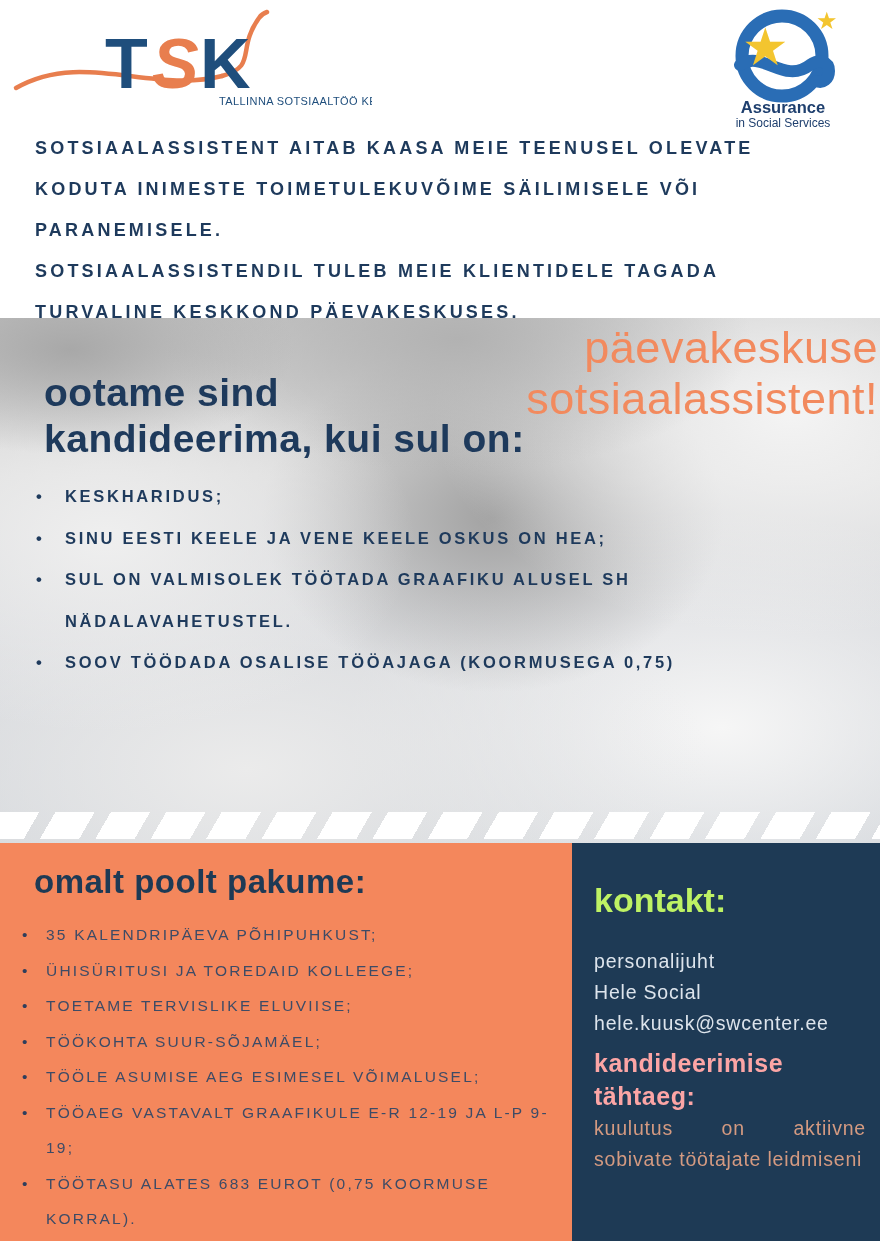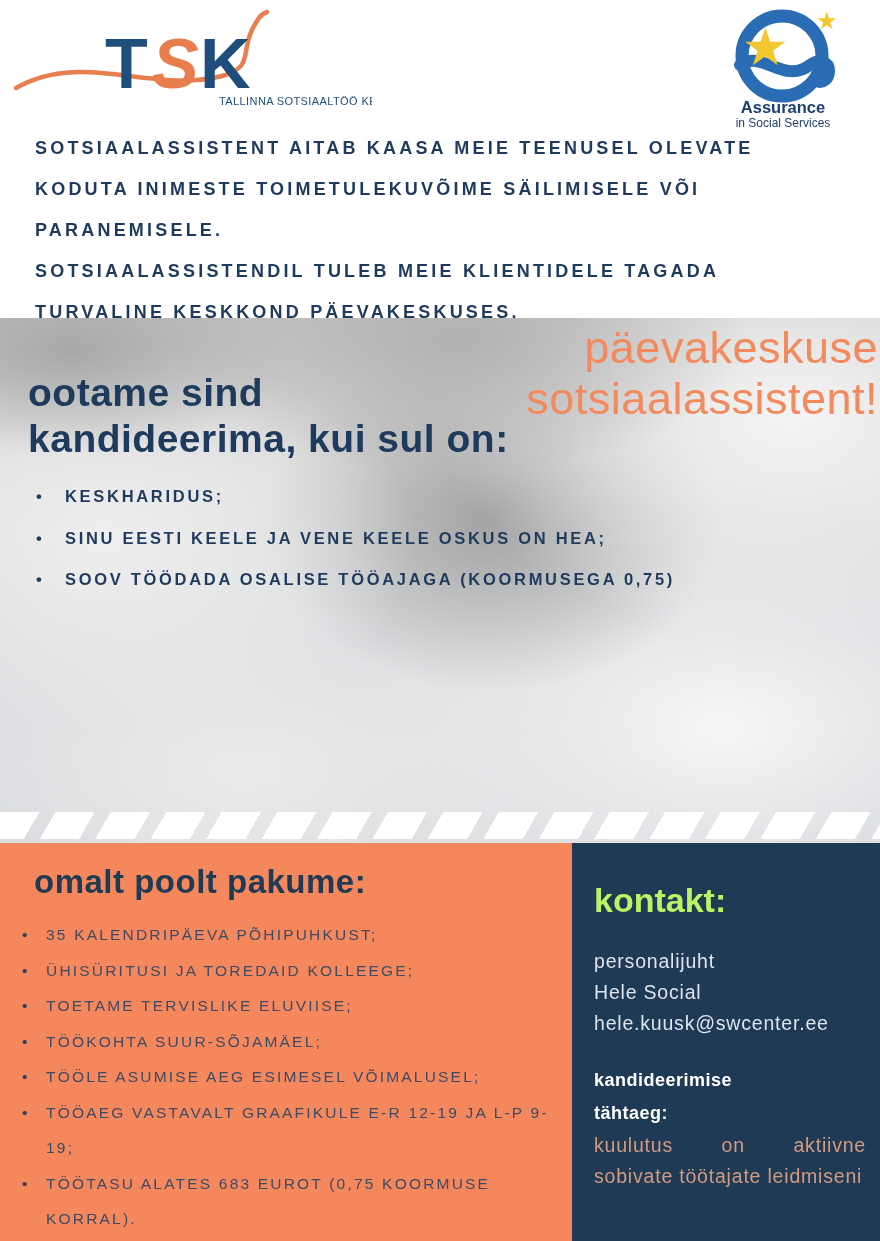--- a/index.html
+++ b/index.html
@@ -29,21 +29,21 @@
       radial-gradient(ellipse 330px 250px at 56% 38%, #a2a2a2 0%, rgba(162,162,162,0) 70%),
       radial-gradient(ellipse 620px 320px at 28% 86%, #ebebeb 0%, rgba(235,235,235,0) 75%),
       radial-gradient(ellipse 520px 300px at 82% 78%, #f6f6f6 0%, rgba(246,246,246,0) 72%),
       linear-gradient(180deg,#c6c6c6 0%,#dcdcdc 30%,#d6d8dc 60%,#cfd3d8 100%);
   }
   .hero-title{
     position:absolute;top:4px;right:2px;text-align:right;
     color:#f28a5e;font-size:45px;font-weight:normal;line-height:51px;letter-spacing:0.5px;
   }
   .hero-heading{
-    position:absolute;top:52px;left:28px;
+    position:absolute;top:52px;left:44px;
     color:#1e3a5c;font-size:39px;font-weight:bold;line-height:46px;letter-spacing:0.5px;
   }
   .req-list{
     position:absolute;top:158px;left:36px;width:742px;
     list-style:none;margin:0;padding:0;
   }
   .req-list li{
     position:relative;padding-left:29px;
     font-size:16.5px;font-weight:bold;letter-spacing:2.7px;
     line-height:41.5px;color:#1e3a5c;
@@ -65,22 +65,22 @@
     position:relative;padding-left:26px;
     font-size:15.5px;font-weight:normal;letter-spacing:2.2px;
     line-height:35.5px;color:#3d4b66;
   }
   .offer li::before{content:"\2022";position:absolute;left:2px;top:0;color:#2f3e5c;}
   .contact{flex:1;background:#1e3a55;overflow:hidden;padding:0 14px 0 22px;}
   .contact h2{margin:38px 0 0 0;font-size:34px;color:#bef264;font-weight:bold;}
   .person{margin-top:26px;}
   .person div{font-size:19.5px;line-height:31px;color:#dde4ec;letter-spacing:0.8px;}
   .deadline-h{
-    margin-top:25px;max-width:205px;
-    font-size:18px;font-weight:bold;color:#ffffff;line-height:33px;letter-spacing:0.5px;
+    margin-top:8px;max-width:205px;
+    font-size:25px;font-weight:bold;color:#fca5a5;line-height:33px;letter-spacing:0.5px;
   }
   .deadline-t{
     max-width:272px;
     font-size:19.5px;color:#d49a81;line-height:31px;letter-spacing:0.8px;
     text-align:justify;
   }
 </style>
 </head>
 <body>
 
@@ -122,20 +122,21 @@
       <div>päevakeskuse</div>
       <div>sotsiaalassistent!</div>
     </div>
     <div class="hero-heading">
       <div>ootame sind</div>
       <div>kandideerima, kui sul on:</div>
     </div>
     <ul class="req-list">
       <li>KESKHARIDUS;</li>
       <li>SINU EESTI KEELE JA VENE KEELE OSKUS ON HEA;</li>
+      <li>SUL ON VALMISOLEK TÖÖTADA GRAAFIKU ALUSEL SH NÄDALAVAHETUSTEL.</li>
       <li>SOOV TÖÖDADA OSALISE TÖÖAJAGA (KOORMUSEGA 0,75)</li>
     </ul>
     <div class="stripes"></div>
   </div>
 
   <div class="bottom">
     <div class="offer">
       <h2>omalt poolt pakume:</h2>
       <ul>
         <li>35 KALENDRIPÄEVA PÕHIPUHKUST;</li>

